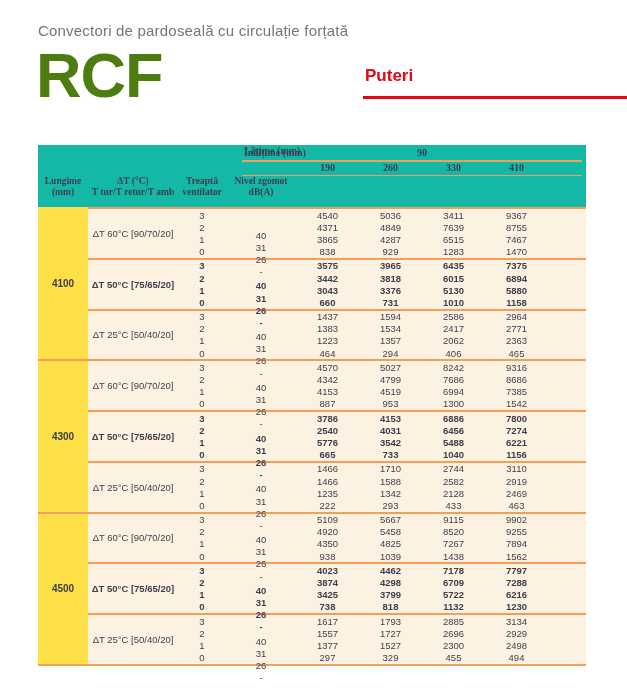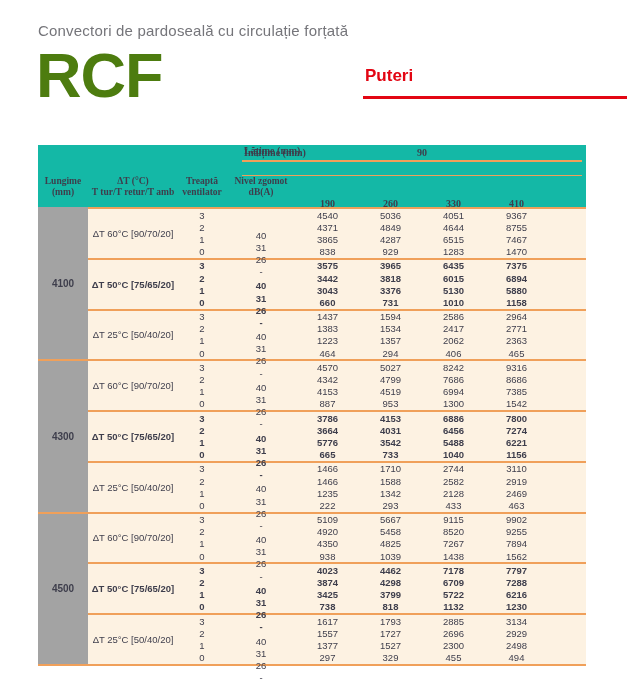--- a/index.html
+++ b/index.html
@@ -34,33 +34,33 @@
   }
   .thead{
     position:relative;height:62px;background:#14b8a6;font-weight:bold;font-family:Liberation Serif, serif;
   }
   .h-row1-label{position:absolute;left:206px;top:2px;font-size:10px;}
   .h-row1-value{position:absolute;left:258px;top:2px;width:252px;text-align:center;font-size:10px;}
   .h-line{position:absolute;left:204px;right:4px;height:1.5px;background:#f0a05a;}
   .h-line1{top:15px;}
   .h-line2{top:29.5px;}
   .h-row2-label{position:absolute;left:206px;top:0;font-size:10px;}
-  .h-row2-values{position:absolute;left:258px;top:16.5px;display:flex;margin-top:36px;}
+  .h-row2-values{position:absolute;left:258px;top:16.5px;display:flex;}
   .h-row2-values span{width:63px;text-align:center;font-size:10px;}
   .h-col{position:absolute;top:31px;text-align:center;font-size:9.5px;line-height:11px;}
   .h-col-lungime{left:0;width:50px;}
   .h-col-dt{left:50px;width:90px;}
   .h-col-treapta{left:140px;width:48px;}
   .h-col-zgomot{left:188px;width:70px;}
 
   .tbody{border-bottom:2.5px solid #f0a05a;}
   .group{display:flex;background:#fdf2e2;}
   .group.gsep{border-top:2px solid #f0a05a;}
   .len-cell{
-    width:50px;background:#a3a3a3;display:flex;align-items:center;
+    width:50px;background:#fde047;display:flex;align-items:center;
     justify-content:center;font-weight:bold;font-size:10px;
   }
   .blocks{flex:1;}
   .block{display:flex;}
   .block.bsep{border-top:2px solid #f0a05a;}
   .block.bold{font-weight:bold;}
   .dt-cell{
     width:90px;display:flex;align-items:center;justify-content:center;
     text-align:center;
   }
@@ -114,29 +114,29 @@
           <div class="len-cell">4100</div>
           <div class="blocks">
             <div class="block bsep">
               <div class="dt-cell">ΔT 60°C [90/70/20]</div>
               <div class="rows">
                 <div class="row">
                   <div class="c-step">3</div>
                   <div class="c-noise">40</div>
                   <div class="c-val">4540</div>
                   <div class="c-val">5036</div>
-                  <div class="c-val">4051</div>
+                  <div class="c-val">3411</div>
                   <div class="c-val">9367</div>
                 </div>
                 <div class="row">
                   <div class="c-step">2</div>
                   <div class="c-noise">31</div>
                   <div class="c-val">4371</div>
                   <div class="c-val">4849</div>
-                  <div class="c-val">4644</div>
+                  <div class="c-val">7639</div>
                   <div class="c-val">8755</div>
                 </div>
                 <div class="row">
                   <div class="c-step">1</div>
                   <div class="c-noise">26</div>
                   <div class="c-val">3865</div>
                   <div class="c-val">4287</div>
                   <div class="c-val">6515</div>
                   <div class="c-val">7467</div>
                 </div>
@@ -273,21 +273,21 @@
                   <div class="c-step">3</div>
                   <div class="c-noise">40</div>
                   <div class="c-val">3786</div>
                   <div class="c-val">4153</div>
                   <div class="c-val">6886</div>
                   <div class="c-val">7800</div>
                 </div>
                 <div class="row">
                   <div class="c-step">2</div>
                   <div class="c-noise">31</div>
-                  <div class="c-val">3664</div>
+                  <div class="c-val">2540</div>
                   <div class="c-val">4031</div>
                   <div class="c-val">6456</div>
                   <div class="c-val">7274</div>
                 </div>
                 <div class="row">
                   <div class="c-step">1</div>
                   <div class="c-noise">26</div>
                   <div class="c-val">5776</div>
                   <div class="c-val">3542</div>
                   <div class="c-val">5488</div>

